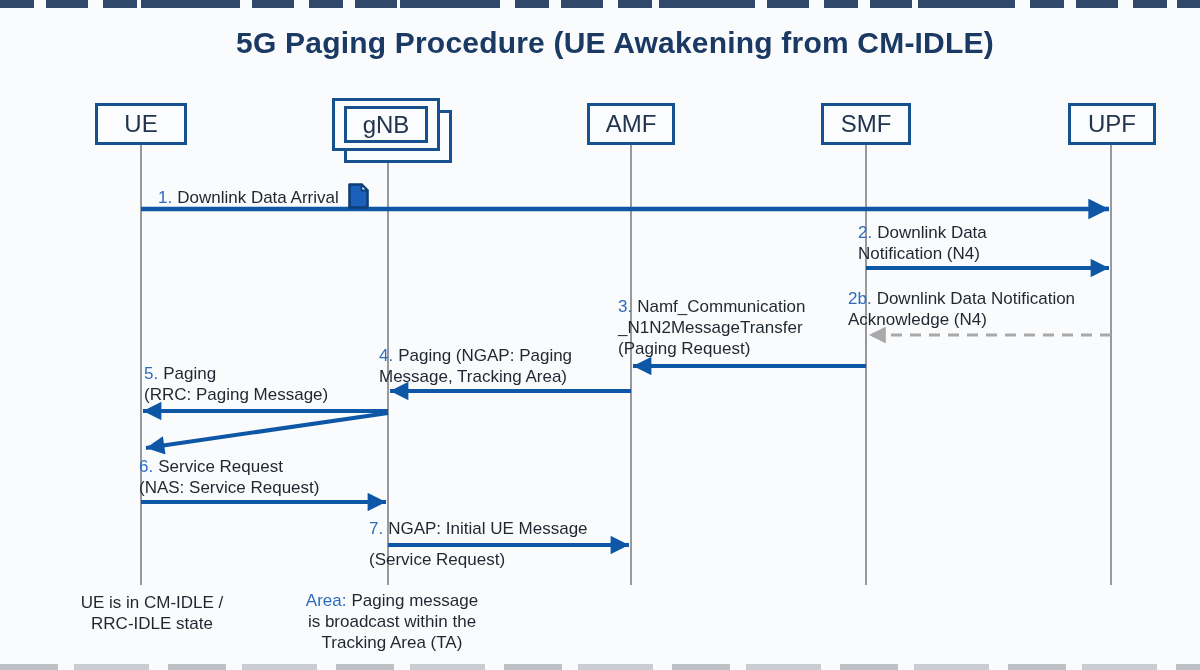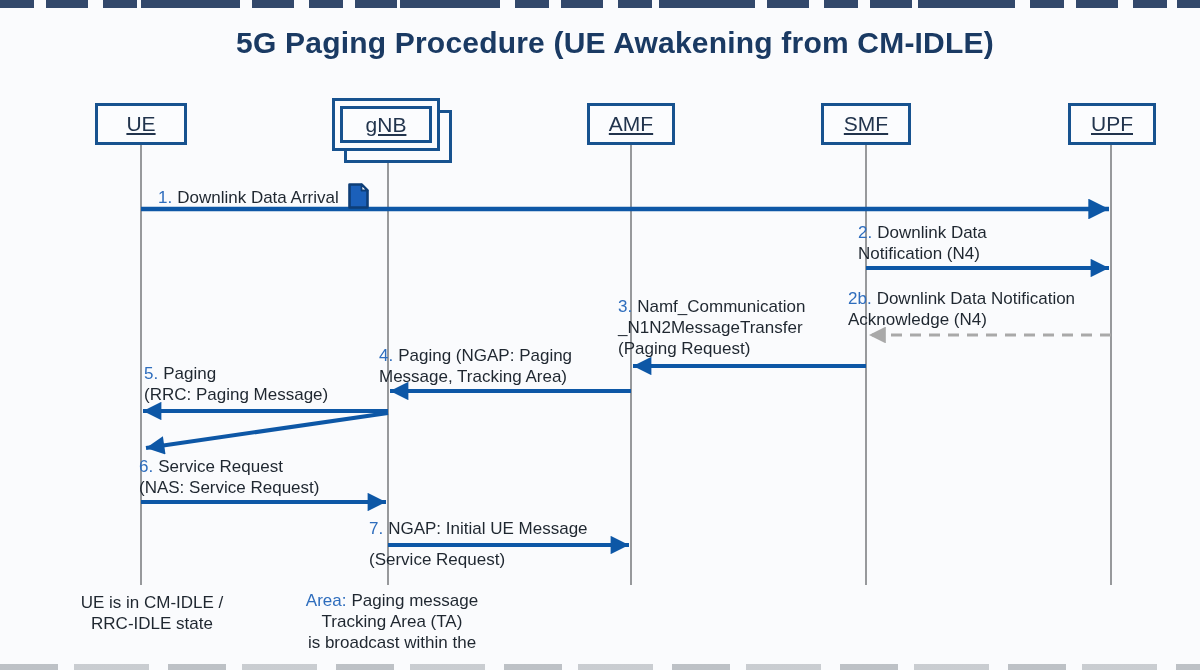--- a/index.html
+++ b/index.html
@@ -21,28 +21,28 @@
       repeating-linear-gradient(90deg,rgba(75,85,95,.35) 0 58px,transparent 58px 74px,rgba(75,85,95,.28) 74px 149px,transparent 149px 168px);
   }
   .title{
     position:absolute;top:26px;left:15px;width:1200px;text-align:center;
     font-size:30px;font-weight:600;color:#1a3a63;letter-spacing:.2px;
   }
   svg.layer{position:absolute;top:0;left:0;}
   .actor{
     position:absolute;display:flex;align-items:center;justify-content:center;
     border:3px solid #17528f;background:#fbfcfe;box-sizing:border-box;
-    font-size:21px;color:#22344d;text-decoration:underline;
+    font-size:24px;color:#22344d;
   }
   .gnb-back{
     position:absolute;border:3px solid #17528f;background:#fbfcfe;box-sizing:border-box;
   }
   .gnb-front{padding:0;}
   .gnb-inner{
-    border:3px solid #17528f;box-sizing:border-box;width:92px;height:37px;
+    border:3px solid #17528f;box-sizing:border-box;width:84px;height:37px;
     display:flex;align-items:center;justify-content:center;
   }
   .msg{
     position:absolute;font-size:17px;line-height:21px;color:#1f2730;
   }
   .msg.center{text-align:left;}
   .num{color:#2e6dbd;margin-right:5px;}
   .note{
     position:absolute;font-size:17px;line-height:21px;color:#1f2730;text-align:center;
   }
@@ -151,17 +151,17 @@
     <div>(Service Request)</div>
   </div>
 
   <div class="note" style="left:32px;top:592px;width:240px">
     <div>UE is in CM-IDLE /</div>
     <div>RRC-IDLE state</div>
   </div>
 
   <div class="note" style="left:272px;top:590px;width:240px">
     <div><span class="num">Area:</span><span>Paging message</span></div>
+    <div>is broadcast within the</div>
     <div>Tracking Area (TA)</div>
-    <div>is broadcast within the</div>
   </div>
 
 </div>
 
 </body></html>

